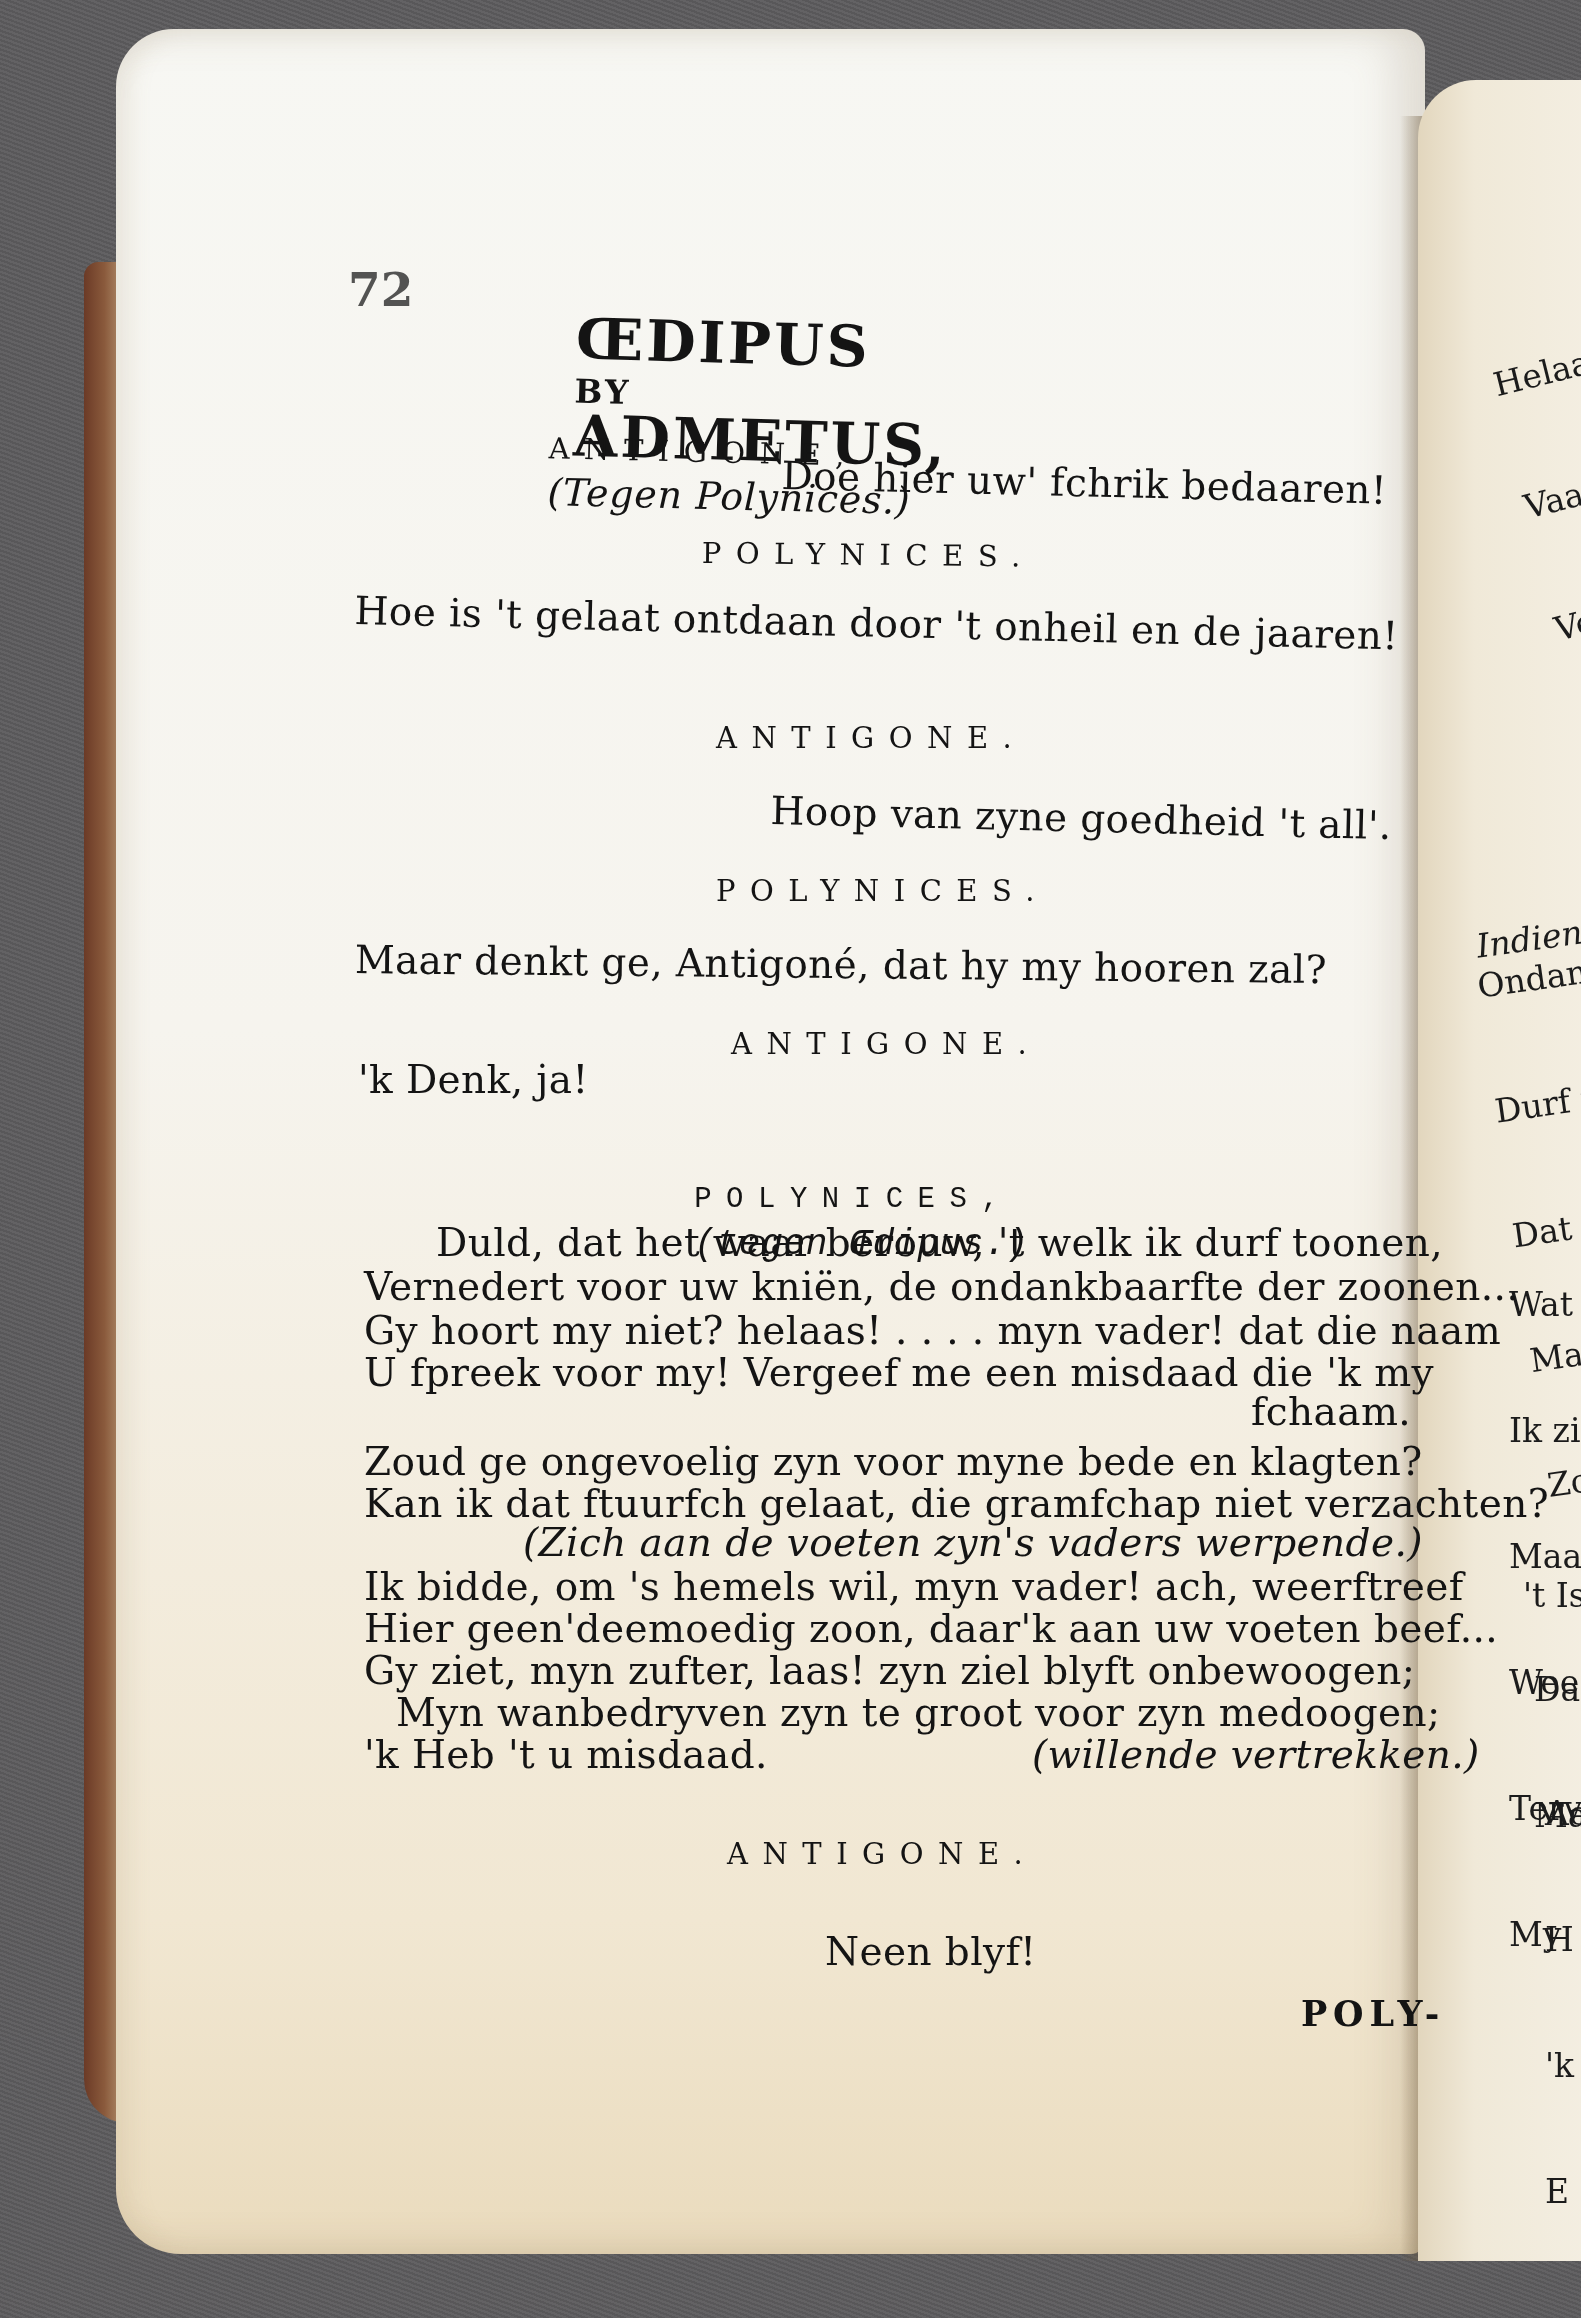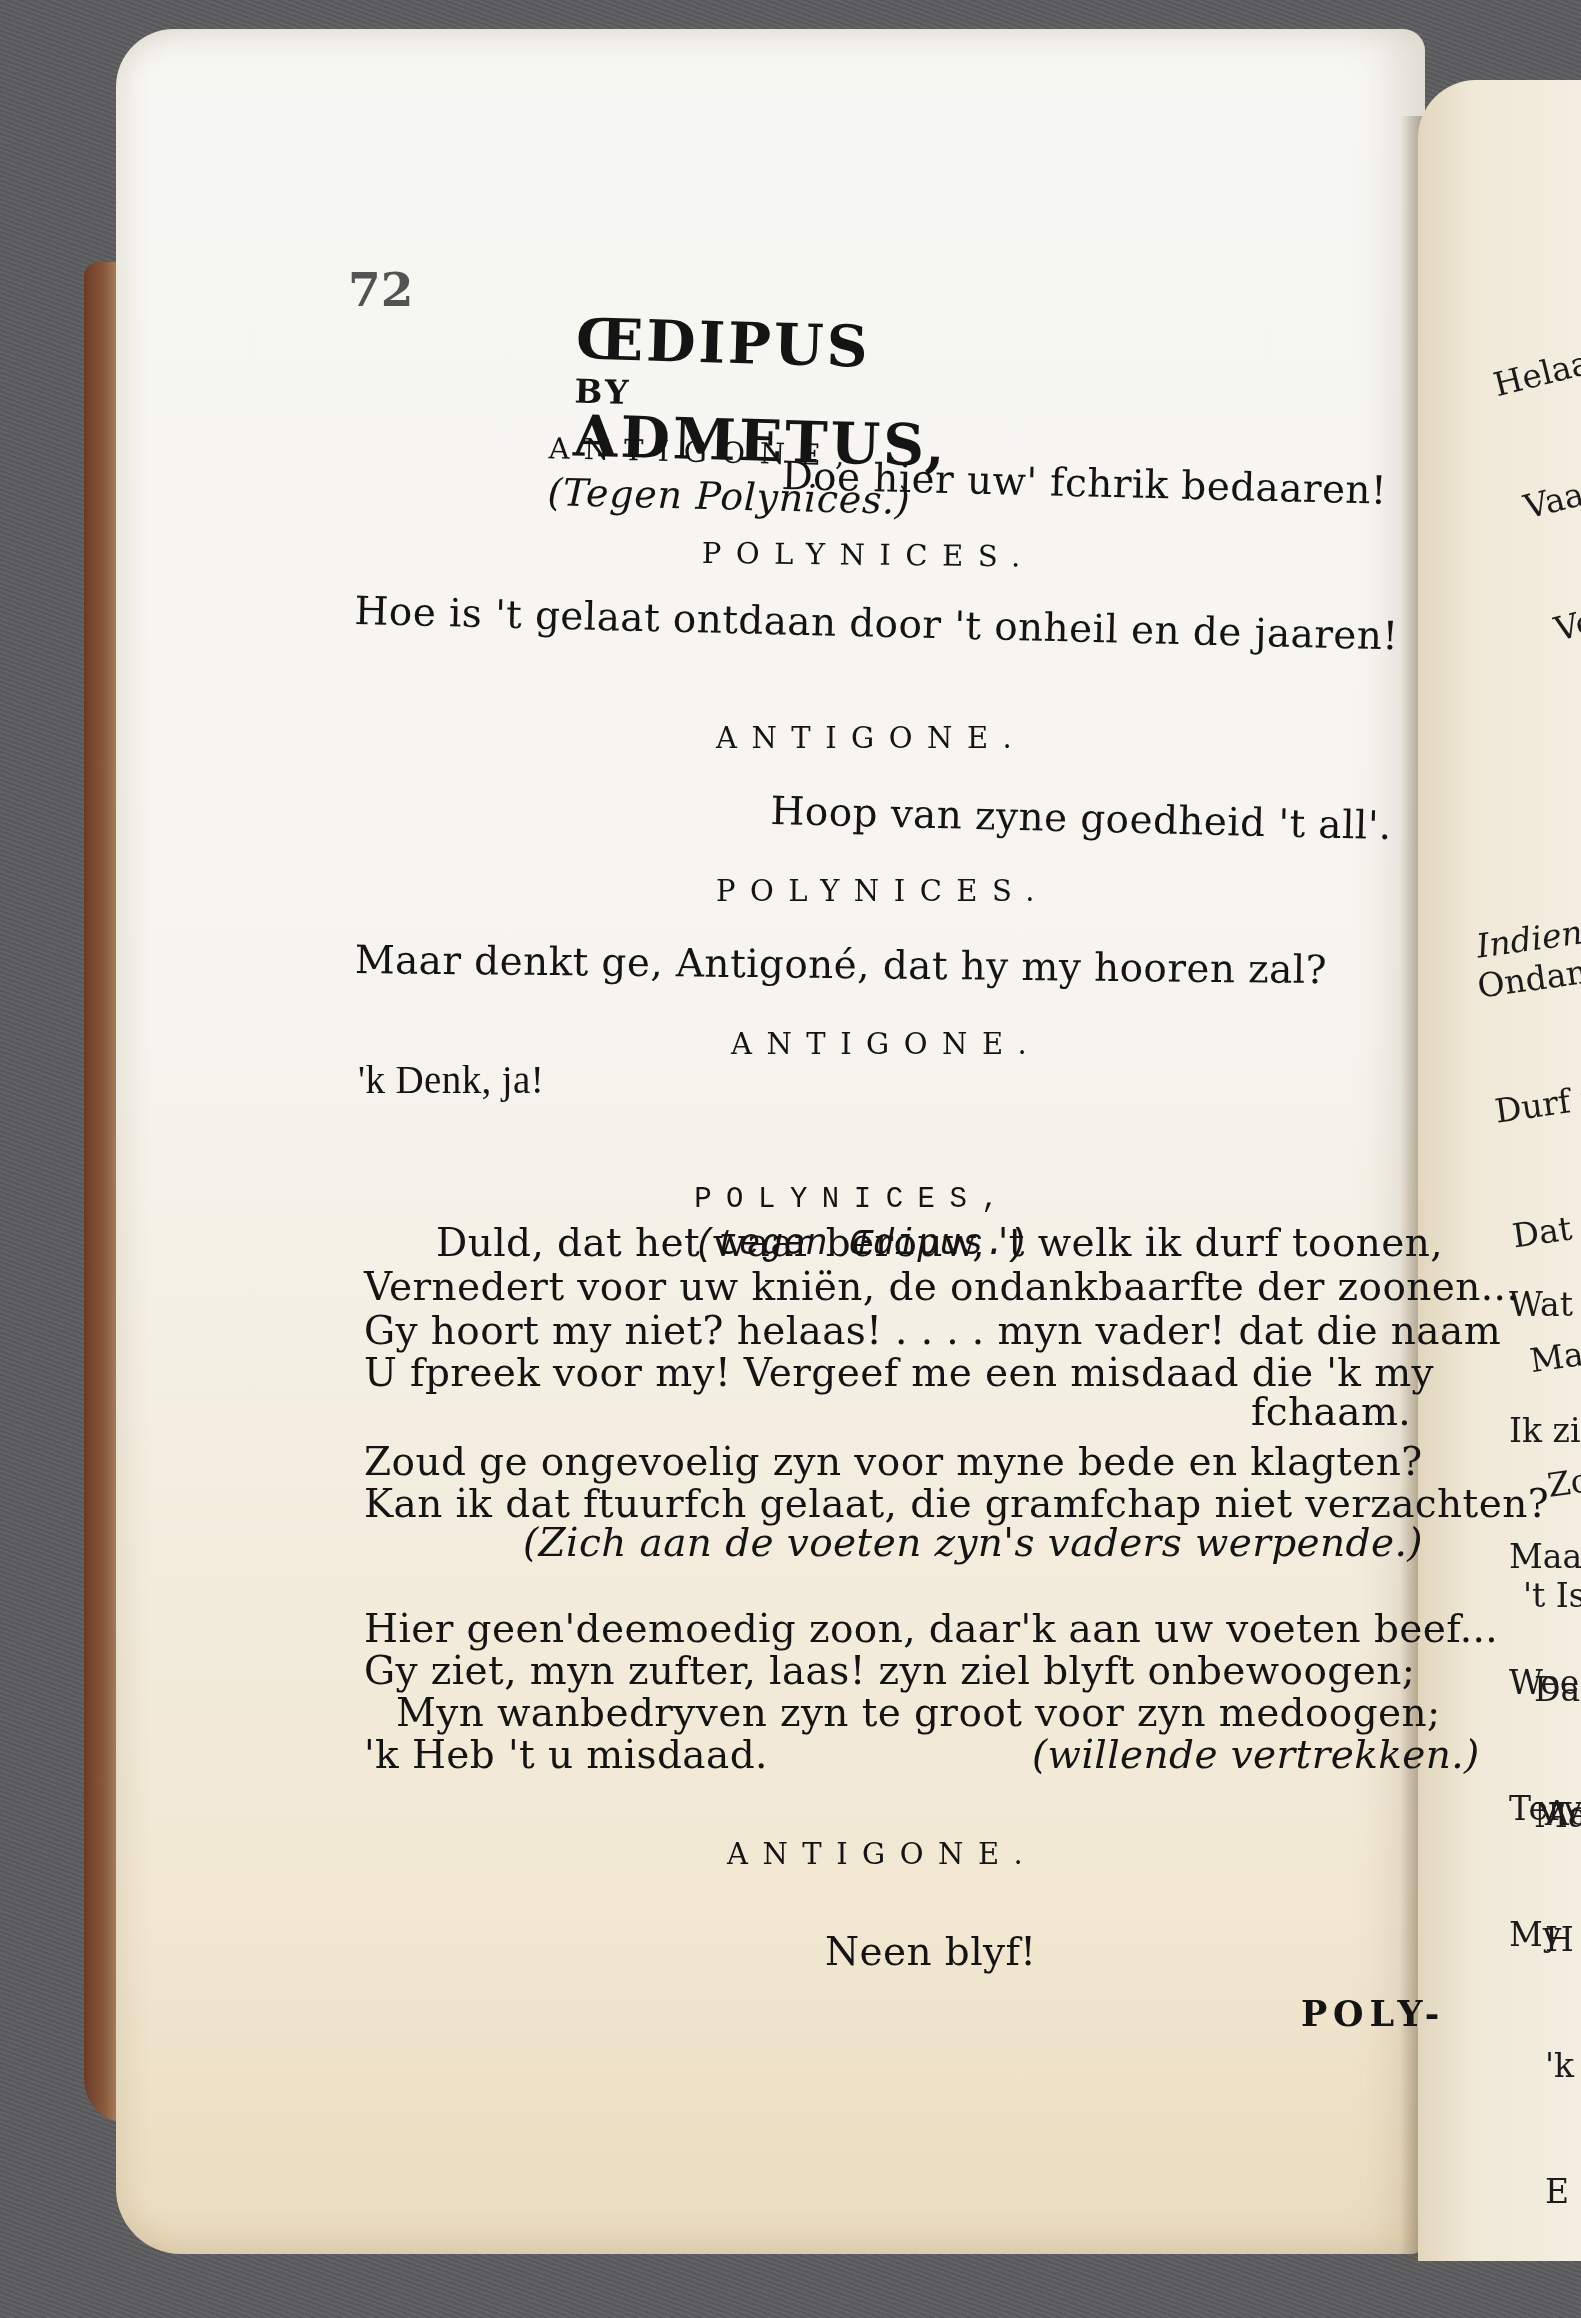--- a/index.html
+++ b/index.html
@@ -116,35 +116,36 @@
   <div class="line small-caps rot05" style="left:702px; top:531px;">POLYNICES.</div>
   <div class="line verse rot1" style="left:355px; top:589px;">Hoe is 't gelaat ontdaan door 't onheil en de jaaren!</div>
 
   <div class="line small-caps" style="left:716px; top:716px;">ANTIGONE.</div>
   <div class="line verse rot1" style="left:771px; top:789px;">Hoop van zyne goedheid 't all'.</div>
 
   <div class="line small-caps" style="left:716px; top:869px;">POLYNICES.</div>
   <div class="line verse rot05" style="left:355px; top:938px;">Maar denkt ge, Antigoné, dat hy my hooren zal?</div>
 
   <div class="line small-caps" style="left:731px; top:1022px;">ANTIGONE.</div>
-  <div class="line verse" style="left:358px; top:1058px;font-family:Liberation Serif, serif;">'k Denk, ja!</div>
+  <div class="line verse" style="left:358px; top:1058px;">'k Denk, ja!</div>
 
   <div class="line" style="left:603px; top:1131px;font-family:Liberation Mono, monospace;">
     <span class="small-caps">POLYNICES,</span>
     <span class="ital" style="font-size:36px;">(tegen Œdipus.)</span>
   </div>
 
   <div class="line verse" style="left:436px; top:1221px;">Duld, dat het waar berouw, 't welk ik durf toonen,</div>
   <div class="line verse" style="left:364px; top:1265px;">Vernedert voor uw kniën, de ondankbaarfte der zoonen...</div>
   <div class="line verse" style="left:364px; top:1309px;">Gy hoort my niet? helaas! . . . . myn vader! dat die naam</div>
   <div class="line verse" style="left:364px; top:1351px;">U fpreek voor my! Vergeef me een misdaad die 'k my</div>
   <div class="line verse" style="left:1251px; top:1390px;">fchaam.</div>
   <div class="line verse" style="left:364px; top:1440px;">Zoud ge ongevoelig zyn voor myne bede en klagten?</div>
   <div class="line verse" style="left:364px; top:1482px;">Kan ik dat ftuurfch gelaat, die gramfchap niet verzachten?</div>
   <div class="line verse ital" style="left:523px; top:1521px;">(Zich aan de voeten zyn's vaders werpende.)</div>
+  <div class="line verse" style="left:364px; top:1565px;">Ik bidde, om 's hemels wil, myn vader! ach, weerftreef</div>
   <div class="line verse" style="left:364px; top:1607px;">Hier geen'deemoedig zoon, daar'k aan uw voeten beef...</div>
   <div class="line verse" style="left:364px; top:1649px;">Gy ziet, myn zufter, laas! zyn ziel blyft onbewoogen;</div>
   <div class="line verse" style="left:364px; top:1691px;margin-left:32px;">Myn wanbedryven zyn te groot voor zyn medoogen;</div>
   <div class="line verse" style="left:364px; top:1733px;">'k Heb 't u misdaad.</div>
   <div class="line verse ital" style="left:1032px; top:1733px;">(willende vertrekken.)</div>
 
   <div class="line small-caps" style="left:727px; top:1832px;">ANTIGONE.</div>
   <div class="line verse" style="left:825px; top:1930px;">Neen blyf!</div>
 
   <div class="line catchword" style="left:1301px; top:1992px;">POLY-</div>

